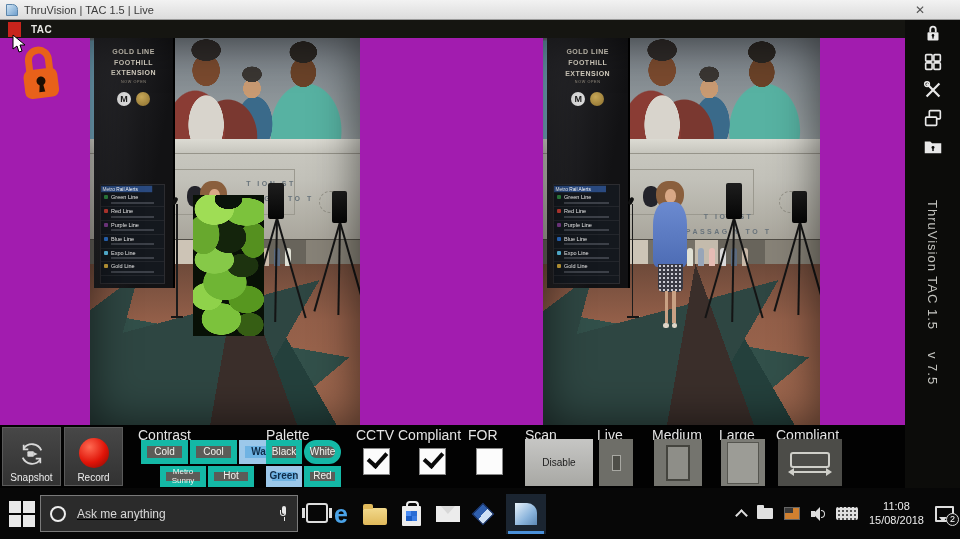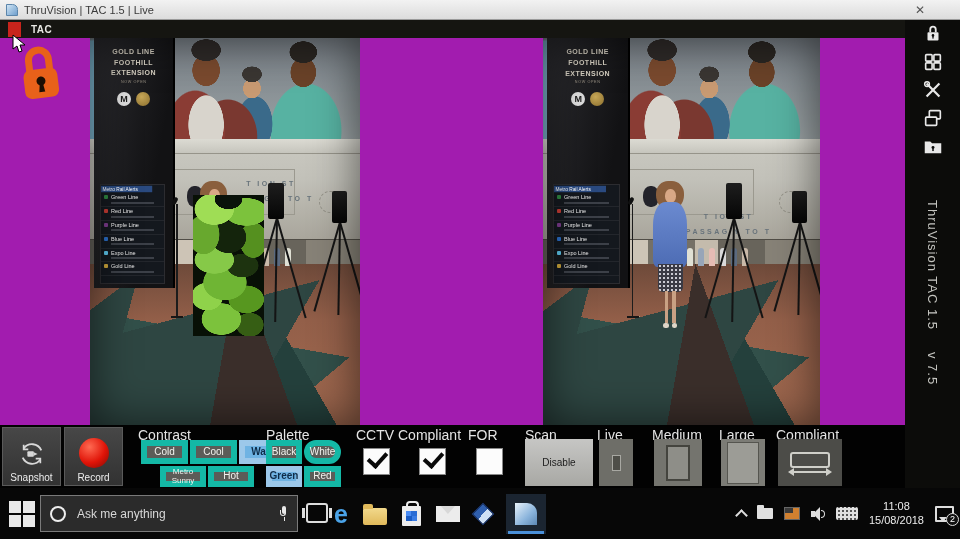--- a/index.html
+++ b/index.html
@@ -161,21 +161,21 @@
   .adj-rect{width:40px;height:16px;border:2px solid #cfcfc9;border-radius:3px;}
   .adj-arrow{position:relative;width:34px;height:2px;background:#cfcfc9;}
   .adj-arrow::before,.adj-arrow::after{content:"";position:absolute;top:-3px;border-top:4px solid transparent;border-bottom:4px solid transparent;}
   .adj-arrow::before{left:-5px;border-right:6px solid #cfcfc9;}
   .adj-arrow::after{right:-5px;border-left:6px solid #cfcfc9;}
 
   
   .taskbar{position:absolute;left:0;top:488px;width:960px;height:51px;background:#070707;}
   .start{position:absolute;left:9px;top:13px;width:26px;height:26px;display:grid;grid-template-columns:1fr 1fr;grid-template-rows:1fr 1fr;gap:2px;cursor:default;}
   .start span{background:#e8e8e8;}
-  .searchbox{position:absolute;left:40px;top:7px;width:258px;height:37px;background:#2b2b2b;border:1px solid #7a7a7a;display:flex;align-items:center;padding:0 9px;gap:9px;}
+  .searchbox{position:absolute;left:40px;top:7px;width:258px;height:37px;background:#2b2b2b;border:1px solid #7a7a7a;display:flex;align-items:center;padding:0 9px;gap:9px;text-decoration:underline;}
   .cortana{width:16px;height:16px;border:2px solid #eee;border-radius:50%;flex:none;}
   .search-input{flex:1;background:transparent;border:none;color:#ddd;font-size:12px;outline:none;min-width:0;}
   .search-input::placeholder{color:#d8d8d8;}
   .mic-glyph{position:relative;width:8px;height:15px;flex:none;}
   .mic-glyph i{position:absolute;left:2px;top:0;width:4px;height:8px;background:#e8e8e8;border-radius:2px;}
   .mic-glyph b{position:absolute;left:0;top:4px;width:6px;height:6px;border:1px solid #e8e8e8;border-top:none;border-radius:0 0 5px 5px;}
   .mic-glyph u{position:absolute;left:3.5px;bottom:0;width:1px;height:4px;background:#e8e8e8;}
   .taskview{position:absolute;left:306px;top:15px;width:22px;height:20px;border:2px solid #ddd;border-radius:3px;}
   .taskview::before{content:"";position:absolute;left:-6px;top:3px;width:3px;height:10px;background:#ddd;}
   .taskview::after{content:"";position:absolute;right:-6px;top:3px;width:3px;height:10px;background:#ddd;}

